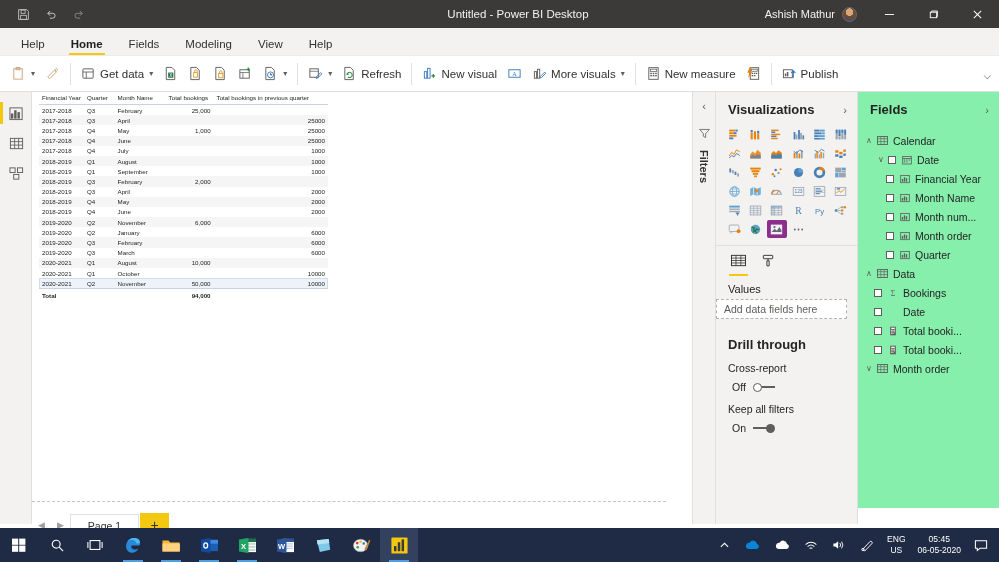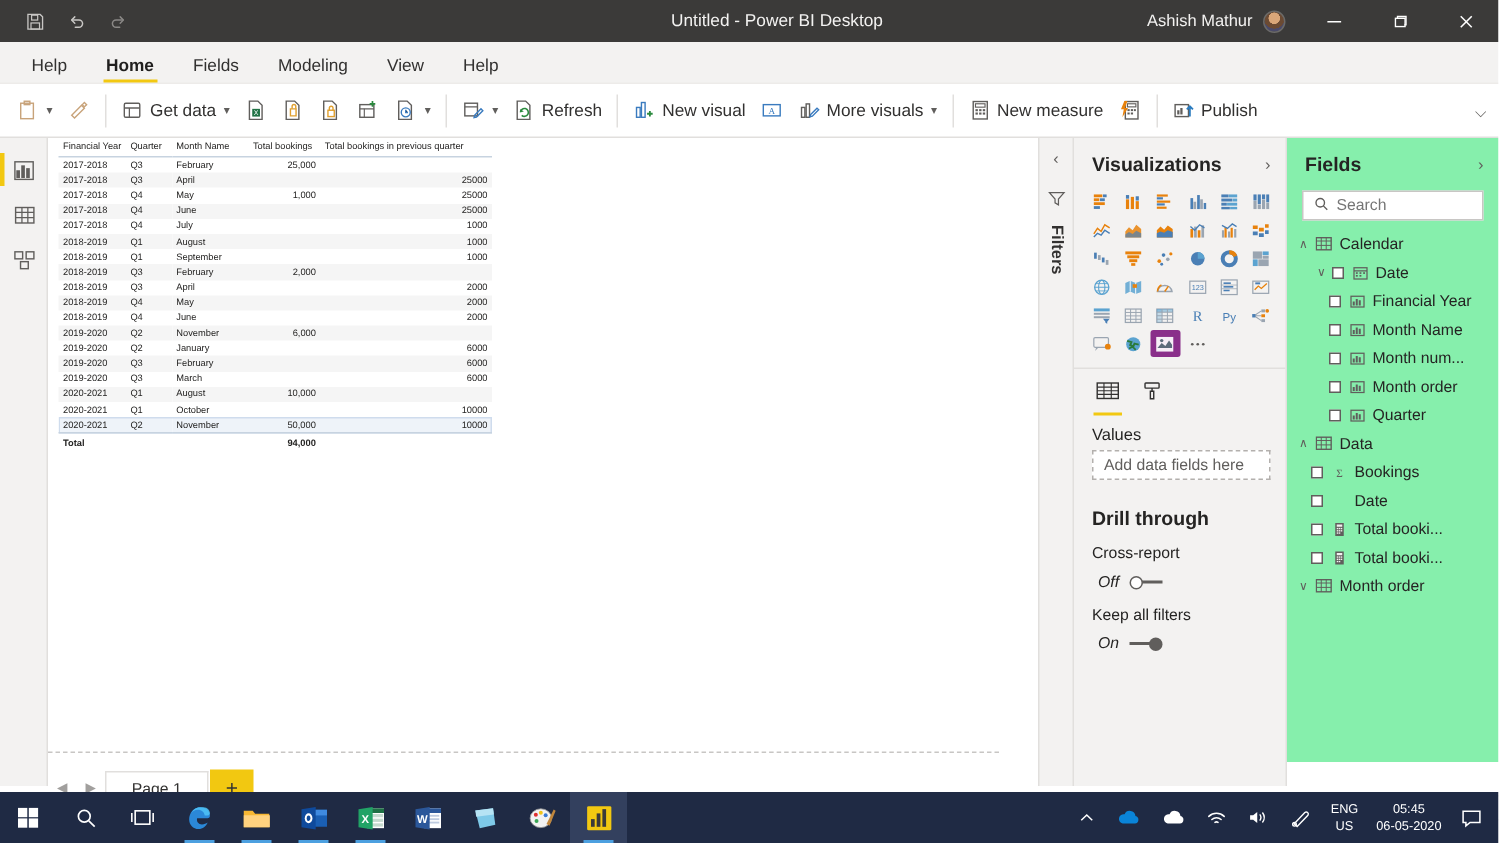--- a/index.html
+++ b/index.html
@@ -160,31 +160,31 @@
   .well-tabs {
     display:flex; gap:14px; padding:7px 0 0 14px;
     border-top:1px solid #e1dfdd; margin-top:5px;
   }
   .well-tab { padding-bottom:4px; position:relative; color:#323130; }
   .well-tab.active::after {
     content:""; position:absolute; left:-1px; right:-1px; bottom:0; height:2.5px; background:#f2c811;
   }
   .well-label { font-size:11px; color:#252423; padding:7px 0 4px 12px; }
   .dropzone {
-    margin:0 10px 0 12px; height:20px;
+    margin:0 10px 0 0; height:20px;
     border:1px dashed #b3b0ad; background:#ffffff;
     font-size:10.5px; color:#605e5c;
     display:flex; align-items:center; padding-left:7px;
   }
   .drill-title {
     font-size:13px; font-weight:bold; color:#252423;
     padding:18px 0 0 12px;
   }
   .drill-sub { font-size:10.5px; color:#252423; padding:10px 0 0 12px; }
-  .toggle-row { display:flex; align-items:center; gap:7px; padding:7px 0 0 16px;font-style:italic; }
+  .toggle-row { display:flex; align-items:center; gap:7px; padding:7px 0 0 16px; }
   .toggle-txt { font-size:10.5px; color:#252423; }
   .tg { width:22px; height:9px; position:relative; }
   .tg .bar { position:absolute; top:3.5px; height:2px; background:#605e5c; }
   .tg.off .bar { left:7px; right:0; }
   .tg.on .bar { left:0; right:7px; }
   .tg .knob {
     position:absolute; top:0; width:9px; height:9px; border-radius:50%;
   }
   .tg.off .knob { left:0; background:#ffffff; border:1.5px solid #605e5c; }
   .tg.on .knob { right:0; background:#605e5c; }
@@ -999,29 +999,20 @@
         <span class="bar"></span>
         <span class="knob"></span>
       </span>
   </div>
 </div>
 
 <div class="fields-pane">
   <div class="pane-head">
     <span class="pane-title">Fields</span>
     <span class="pane-chevron">›</span>
-  </div>
-  <div class="search-box">
-    <span>
-      <svg width="10" height="10" viewBox="0 0 12 12">
-          <circle cx="5" cy="5" r="3.4" fill="none" stroke="#605e5c" stroke-width="1.1"></circle>
-          <line x1="7.5" y1="7.5" x2="10.6" y2="10.6" stroke="#605e5c" stroke-width="1.1"></line>
-        </svg>
-    </span>
-    <input placeholder="Search" style="">
   </div>
   <div class="fields-list">
       <div class="f-row lvl-table">
         <span class="f-chev">∧</span>
         <span class="f-icon">
           <svg width="11" height="11" viewBox="0 0 12 12">
             <rect x="0.6" y="1.6" width="10.8" height="8.8" fill="none" stroke="#605e5c" stroke-width="1"></rect>
             <line x1="0.6" y1="4" x2="11.4" y2="4" stroke="#605e5c" stroke-width="0.7"></line>
             <line x1="0.6" y1="7.2" x2="11.4" y2="7.2" stroke="#605e5c" stroke-width="0.7"></line>
             <line x1="4.2" y1="1.6" x2="4.2" y2="10.4" stroke="#605e5c" stroke-width="0.7"></line>

